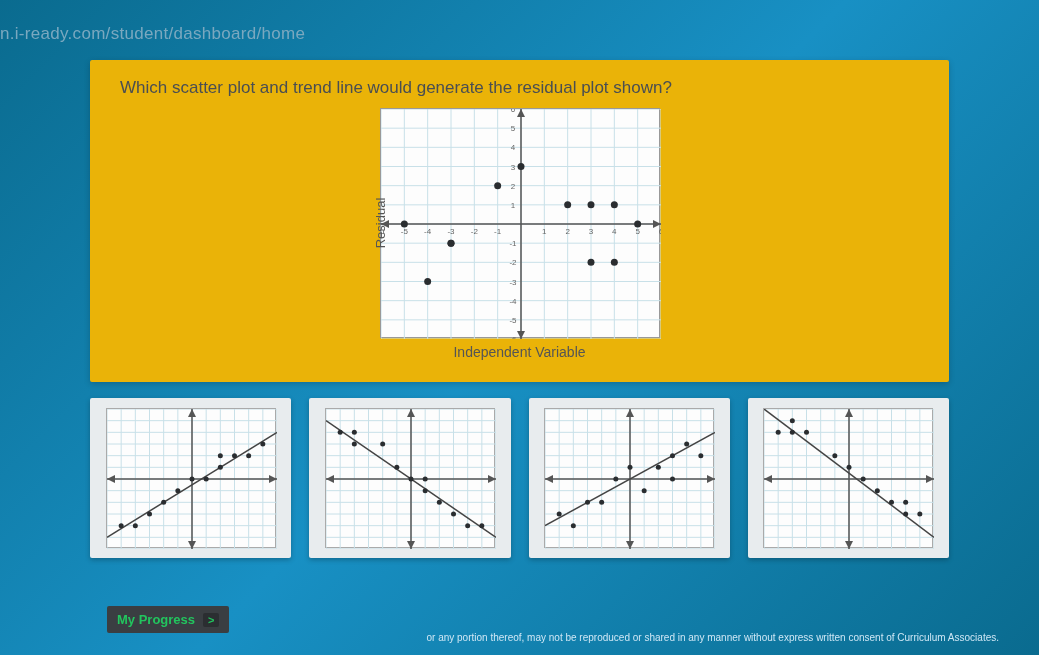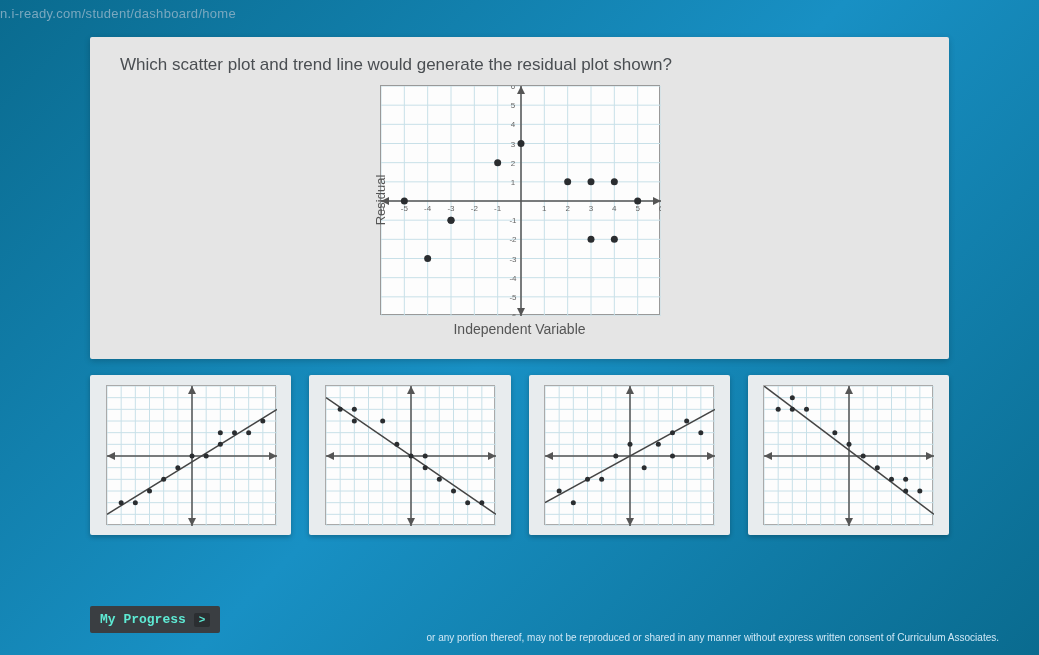--- a/index.html
+++ b/index.html
@@ -4,25 +4,25 @@
 <style>
   * { box-sizing: border-box; margin: 0; padding: 0; }
   body {
     width: 1039px; height: 655px;
     background: linear-gradient(135deg, #0a6b8f 0%, #1890c4 50%, #0a6b8f 100%);
     font-family: Arial, sans-serif;
     overflow: hidden;
     position: relative;
   }
   .url-bar {
-    color: #7aa8bf; font-size: 13px; padding: 6px 0 6px 0;
+    color: #7aa8bf; font-size: 17px; padding: 24px 0 6px 0;
     letter-spacing: 0.3px;
   }
   .question-card {
-    background: #e5e5e5;
+    background: #eab308;
     margin: 10px 90px 0 90px;
     padding: 18px 30px 22px 30px;
     border-radius: 2px;
     box-shadow: 0 2px 6px rgba(0,0,0,.2);
     position: relative;
   }
   .question-text {
     color: #4a4e52; font-size: 17px; font-weight: 500;
     margin-bottom: 10px;
   }
@@ -59,28 +59,27 @@
     cursor: pointer;
     display: flex; justify-content: center; align-items: center;
   }
   .mini-plot {
     width: 170px; height: 140px;
     background: #fdfdfd;
     border: 1px solid #aaa;
     position: relative;
   }
   .my-progress {
-    position: absolute; bottom: 22px; left: 90px;
-    background: #3a3e42; color: #5eead4;
+    position: absolute; bottom: 22px; left: 107px;
+    background: #3a3e42; color: #22c55e;
     font-size: 13px; font-weight: 600;
     padding: 6px 10px;
     border-radius: 2px;
     display: flex; align-items: center; gap: 8px;
     cursor: pointer;
-    font-family: Liberation Mono, monospace;
   }
   .chev { background:#2b2e31; padding:1px 5px; font-size:11px; border-radius:2px;}
   .footer-text {
     position: absolute; bottom: 12px; right: 40px;
     font-size: 10px; color: #cfe7f5;
   }
   svg { display: block; }
   .grid-line { stroke: #c8e0e8; stroke-width: 1; }
   .axis-line { stroke: #555; stroke-width: 1.5; }
   .axis-arrow { fill: #555; }

